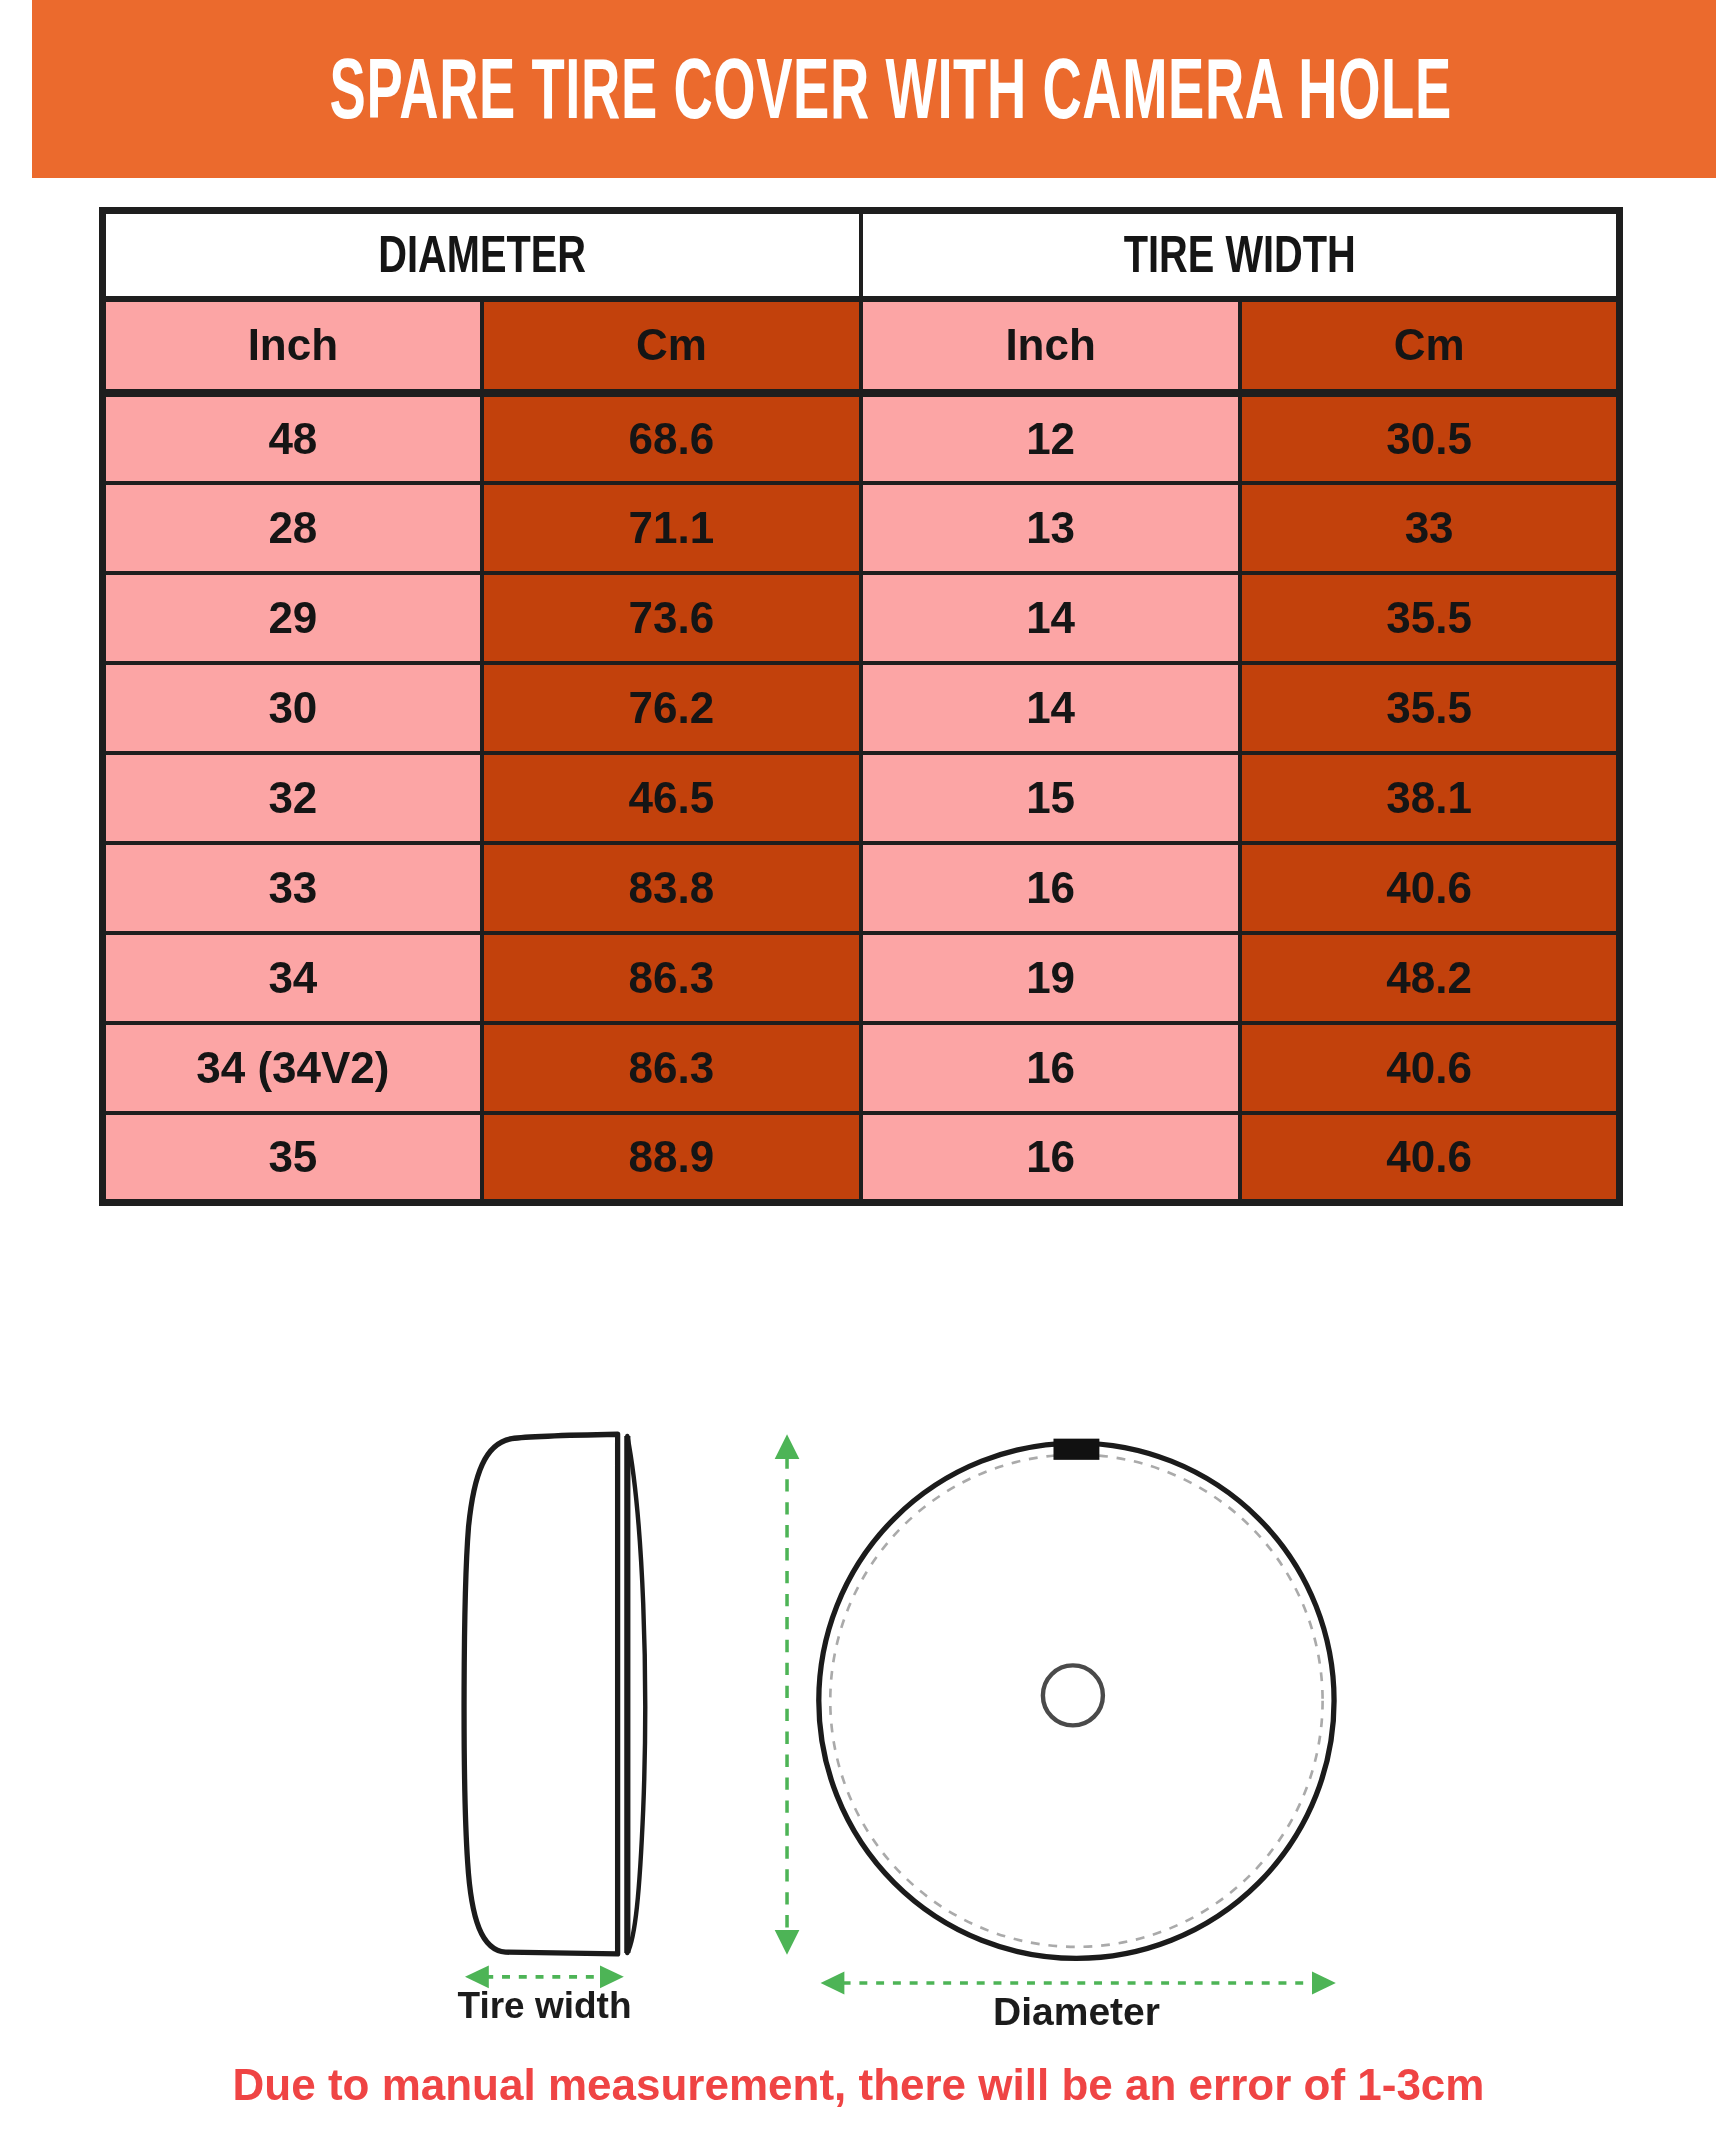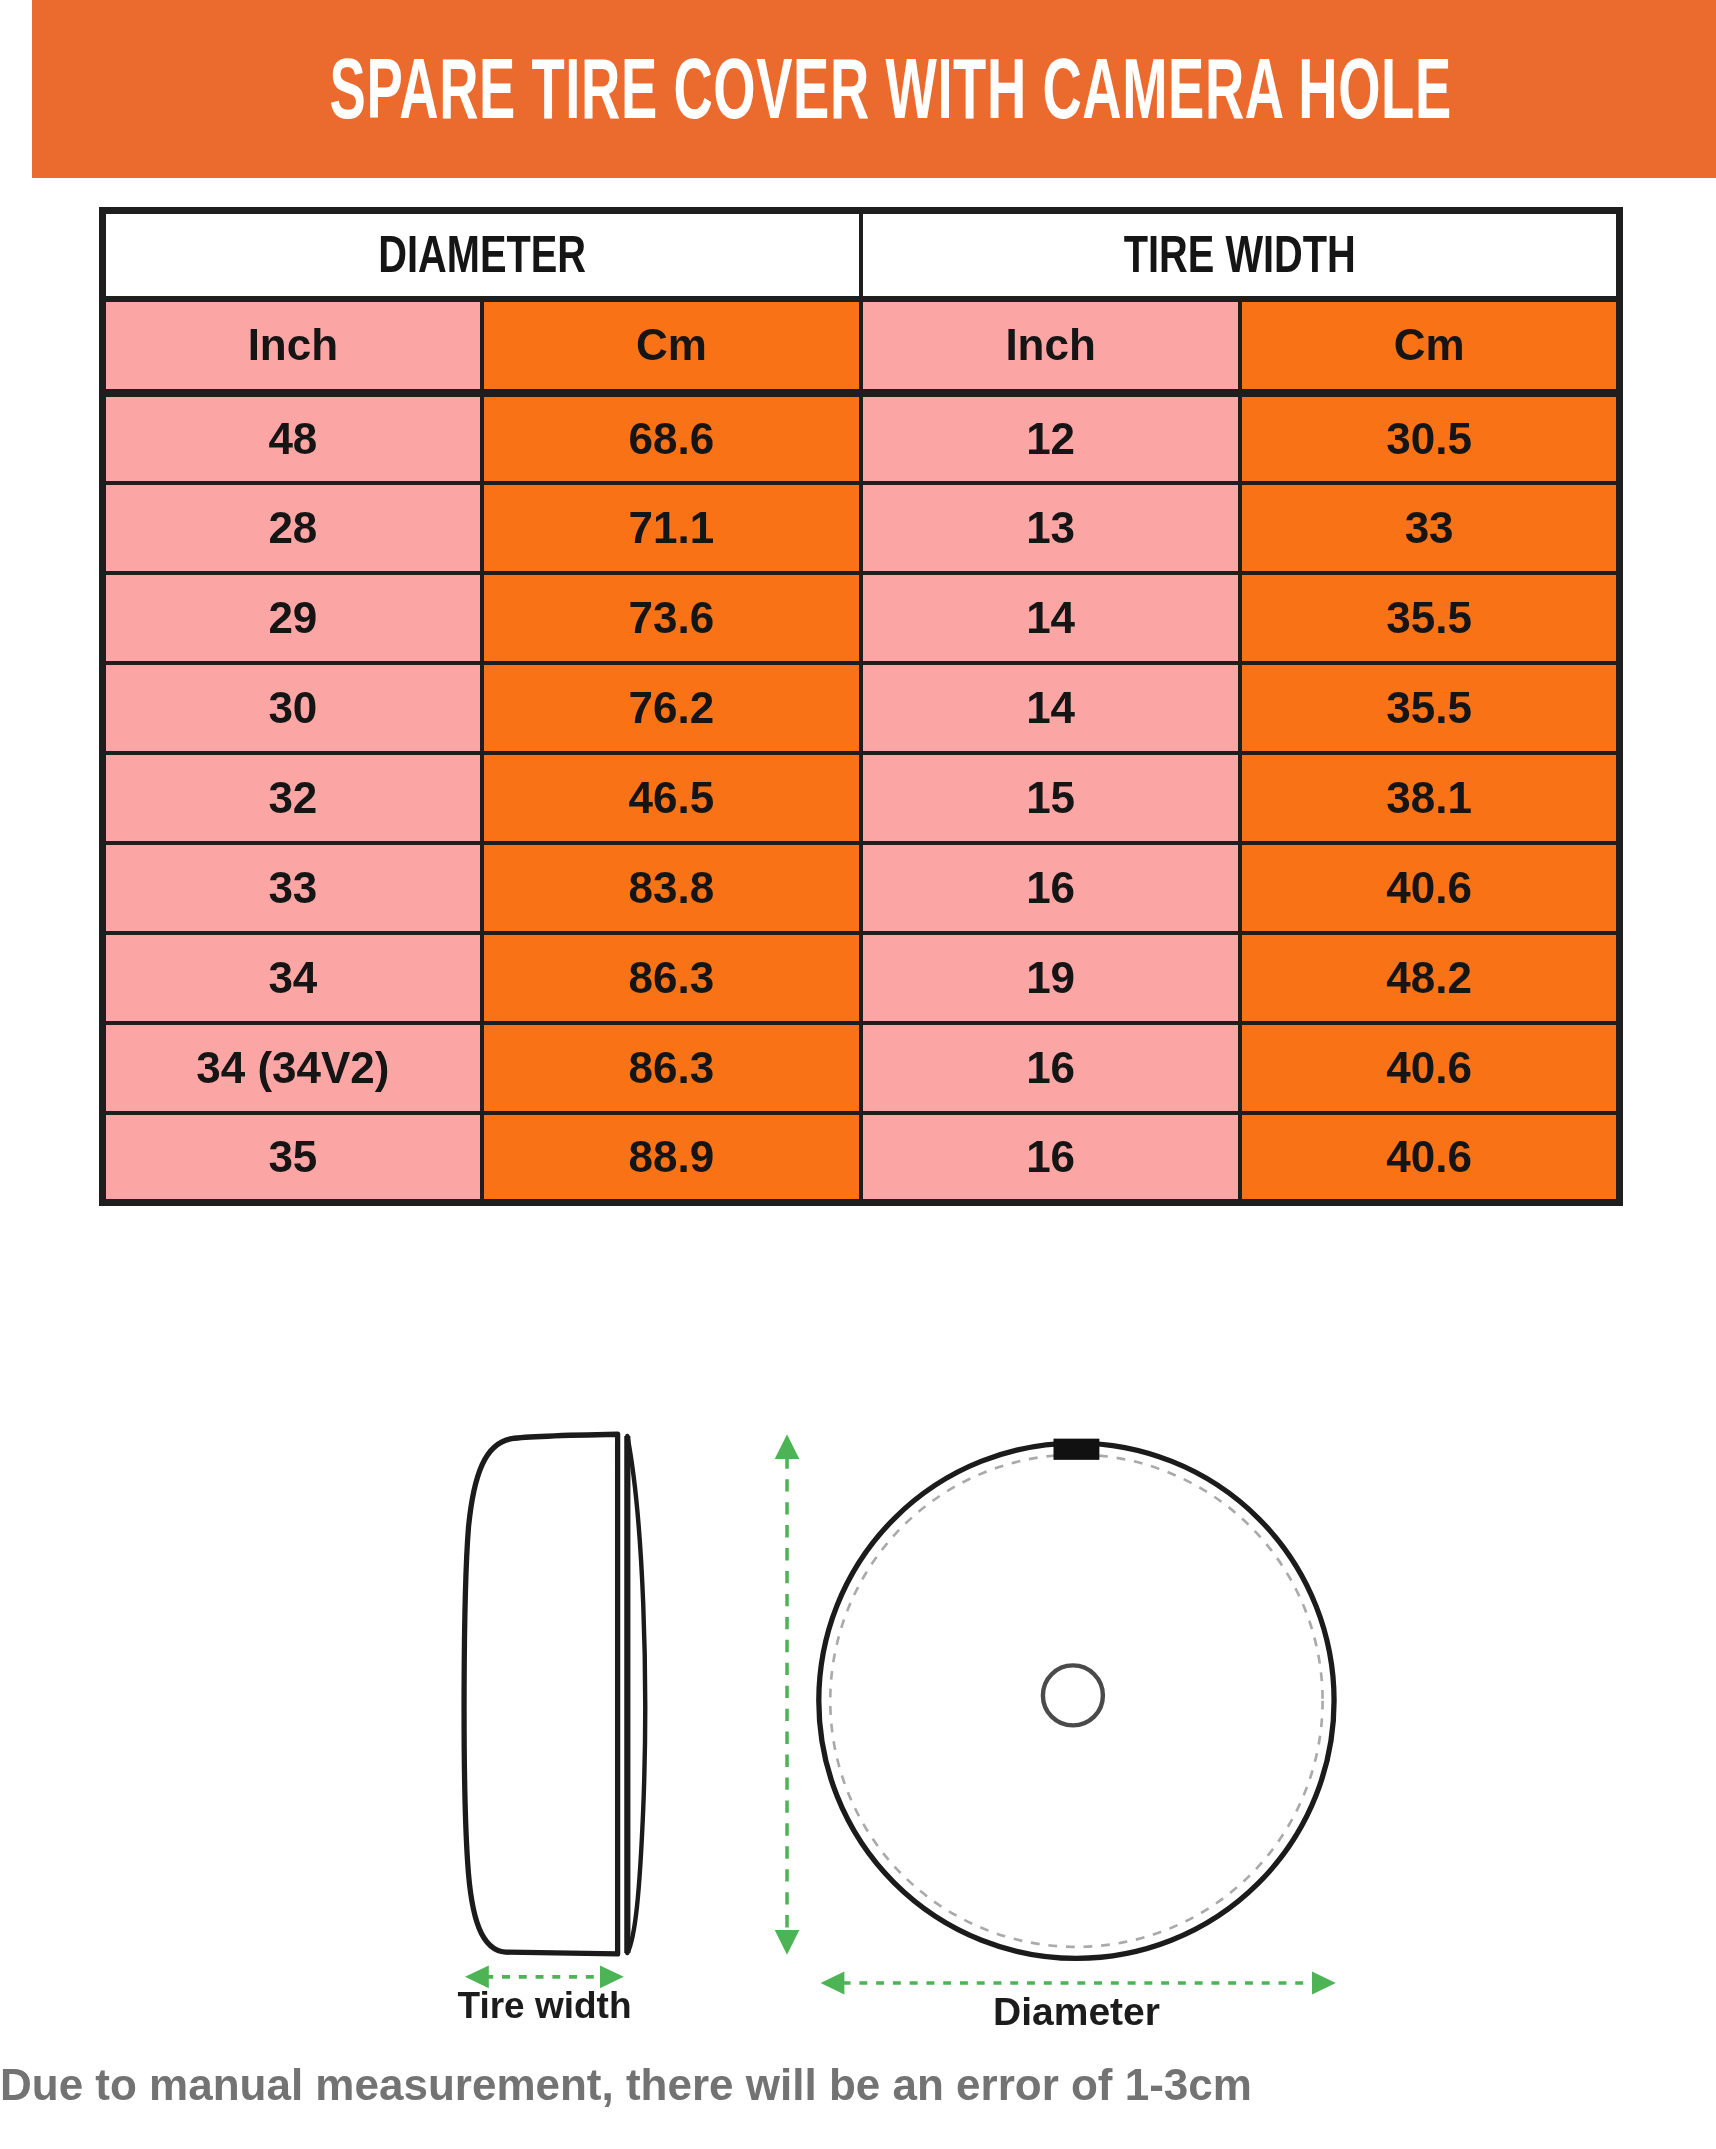--- a/index.html
+++ b/index.html
@@ -29,34 +29,34 @@
   tr.group-row{height:88px;}
   tr.group-row th{border-bottom-width:6.2px;background:#ffffff;}
   tr.group-row .g{
     font-size:51px;font-weight:bold;display:inline-block;
     transform:scaleX(0.78);transform-origin:center;white-space:nowrap;
   }
   tr.sub-row{height:94px;}
   tr.sub-row th{font-size:44px;font-weight:bold;border-bottom-width:8.8px;}
   tbody tr{height:90px;}
   tbody td{font-size:44px;font-weight:bold;white-space:nowrap;}
-  .c-cm{background:#f97316;}
+  .c-cm{background:#c2410c;}
   .c-inch{background:#fca5a5;}
   
   .diagram-svg{position:absolute;left:0;top:1412px;}
   .dim-label{
     position:absolute;width:353px;text-align:center;color:#1c1c1c;
     font-weight:bold;line-height:1;white-space:nowrap;
   }
   #tire-width-label{left:368px;top:1987px;font-size:37px;}
   #diameter-label{left:900px;top:1992px;font-size:39px;}
   
   .footnote{
-    position:absolute;left:0;top:2063px;width:1717px;
-    color:#737373;font-size:44px;font-weight:bold;line-height:1;white-space:nowrap;
+    position:absolute;left:0;top:2063px;width:1717px;text-align:center;
+    color:#ef4444;font-size:44px;font-weight:bold;line-height:1;white-space:nowrap;
   }
 </style>
 </head>
 <body>
 
 <div class="banner">
   <div class="title">SPARE TIRE COVER WITH CAMERA HOLE</div>
 </div>
 
 <table class="size">

